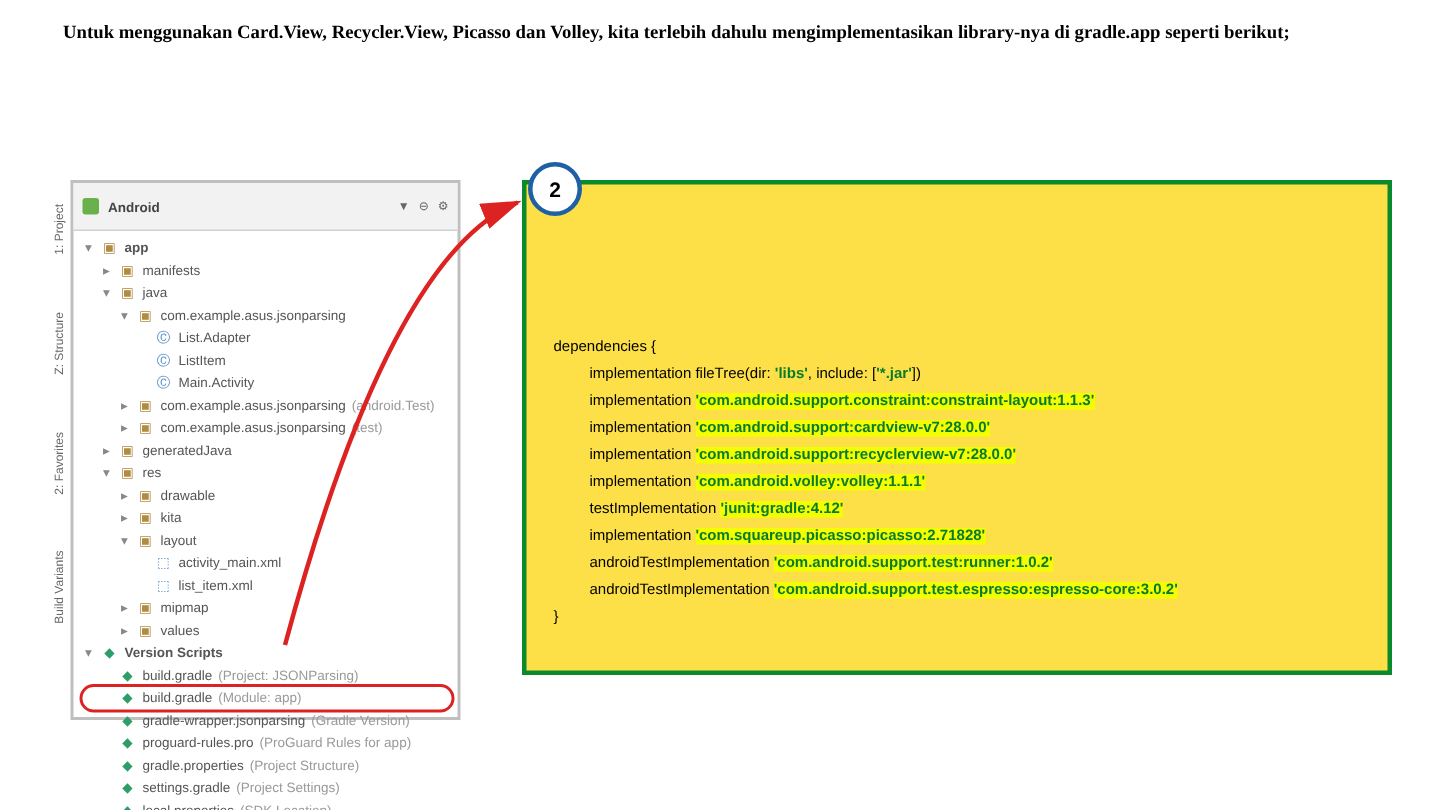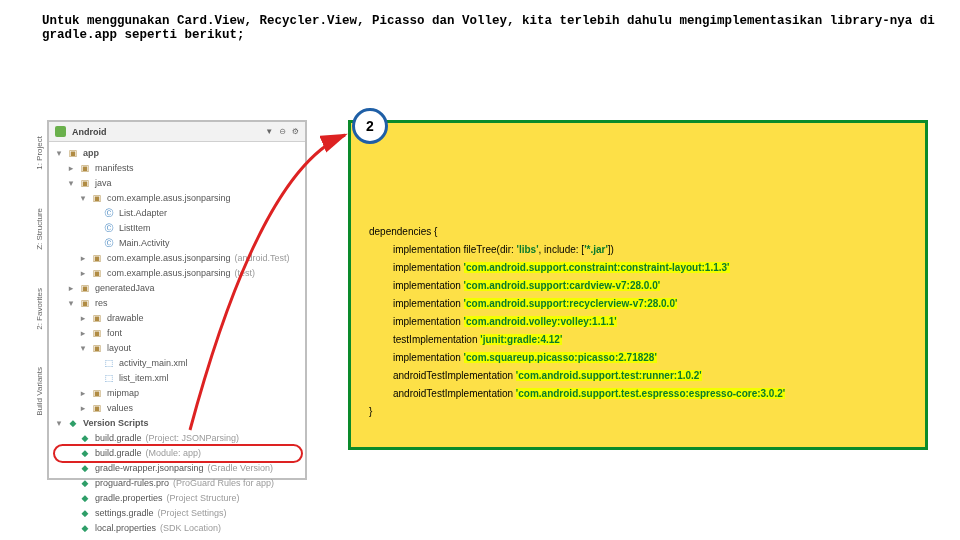--- a/index.html
+++ b/index.html
@@ -11,21 +11,21 @@
     font-family: Arial, sans-serif;
     font-size: 10px;
     color: #000;
     position: relative;
   }
   .heading {
     position: absolute;
     top: 14px;
     left: 42px;
     right: 20px;
-    font-family: Liberation Mono, monospace;
+    font-family: Liberation Serif, serif;
     font-size: 12.5px;
     font-weight: 600;
   }
   
   .panel {
     position: absolute;
     left: 47px;
     top: 120px;
     width: 260px;
     height: 360px;
@@ -48,21 +48,21 @@
     font-size: 8px;
     color: #666;
   }
   .vtab {
     writing-mode: vertical-rl;
     transform: rotate(180deg);
     padding: 4px 0;
     white-space: nowrap;
   }
   .panel-header {
-    height: 20px;
+    height: 32px;
     border-bottom: 1px solid #d0d0d0;
     background: #f2f2f2;
     display: flex;
     align-items: center;
     padding: 0 6px;
     gap: 6px;
   }
   .green-dot {
     width: 11px; height: 11px;
     border-radius: 2px;
@@ -202,21 +202,21 @@
         <span>res</span>
       </div>
     <div class="tree-row indb">
         <span class="arrow">▸</span>
         <span class="ico folder">▣</span>
         <span>drawable</span>
       </div>
     <div class="tree-row indb">
         <span class="arrow">▸</span>
         <span class="ico folder">▣</span>
-        <span>font</span>
+        <span>kita</span>
       </div>
     <div class="tree-row indb">
         <span class="arrow">▾</span>
         <span class="ico folder">▣</span>
         <span>layout</span>
       </div>
     <div class="tree-row indc">
         <span class="arrow"></span>
         <span class="ico file">⬚</span>
         <span>activity_main.xml</span>

